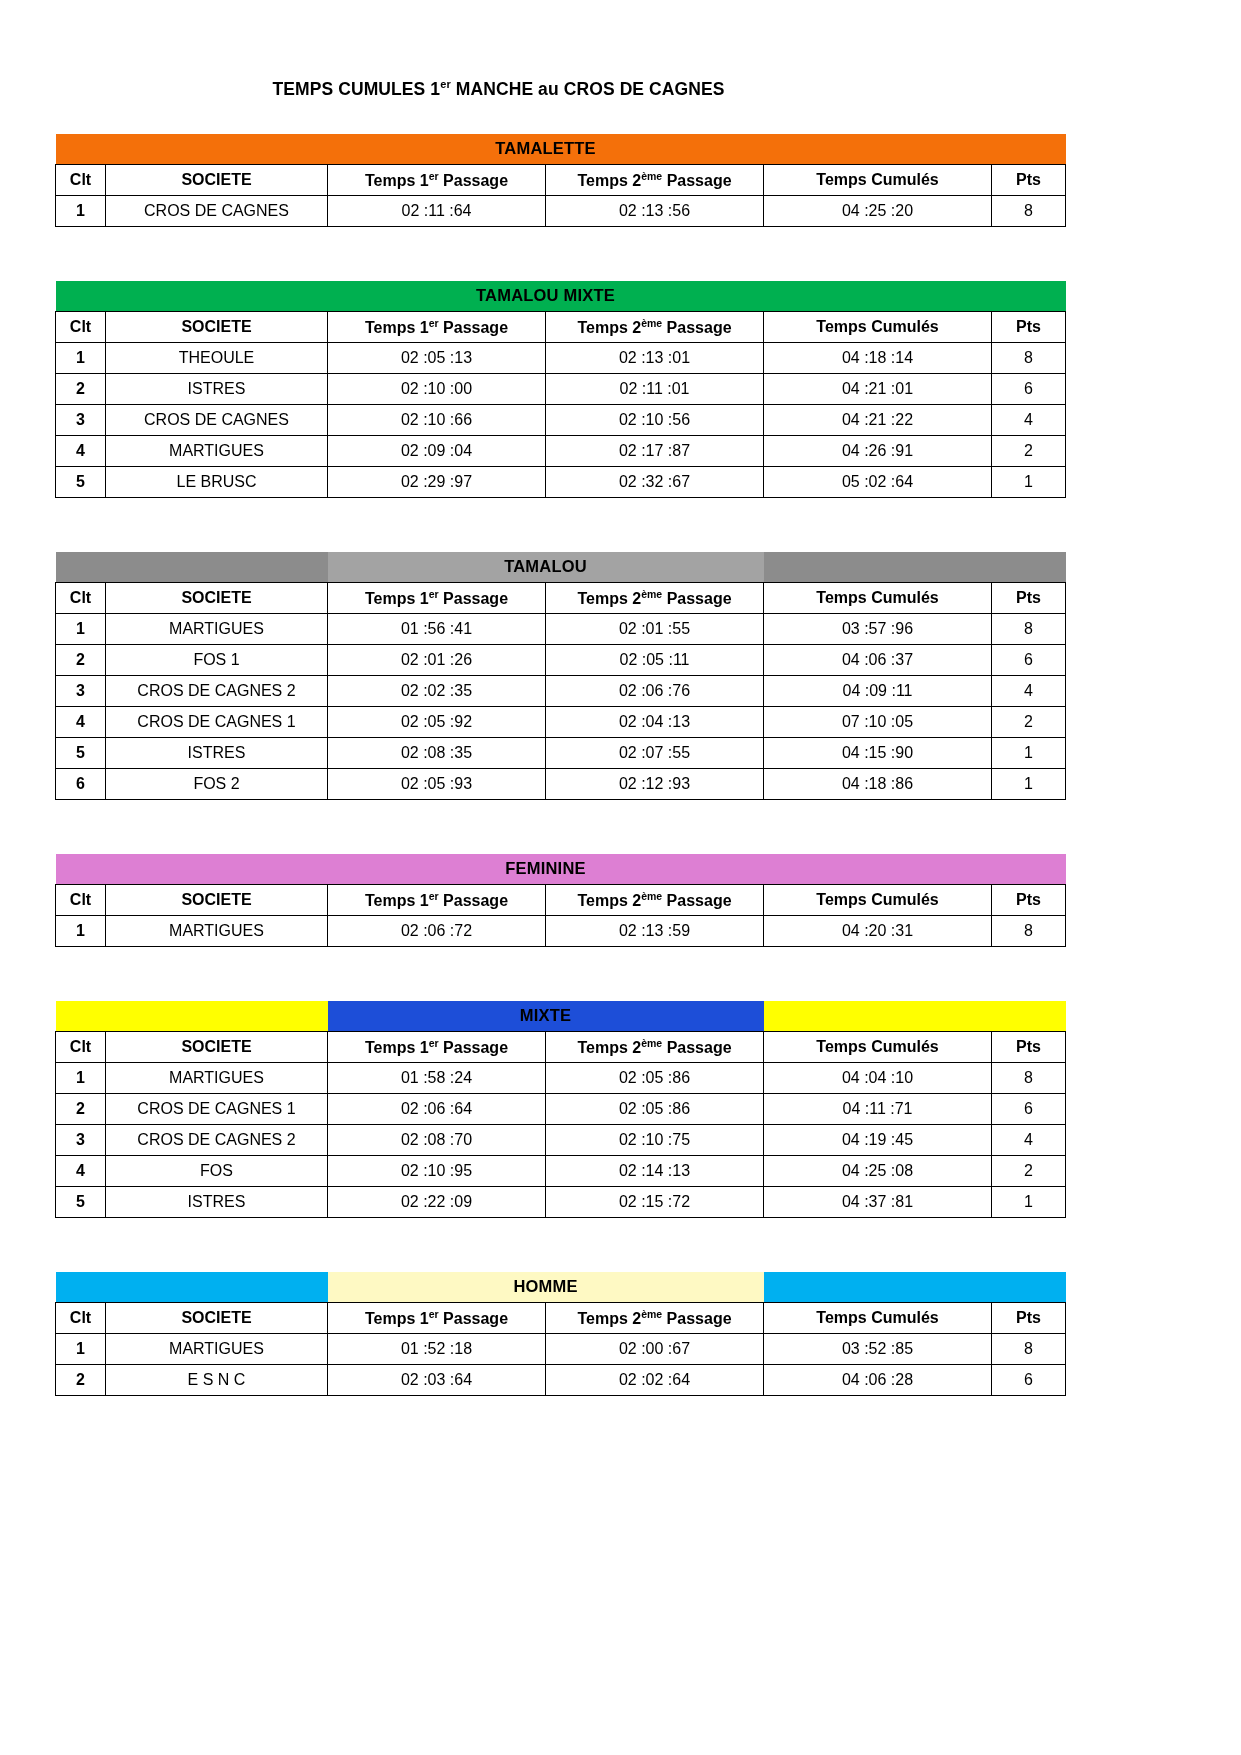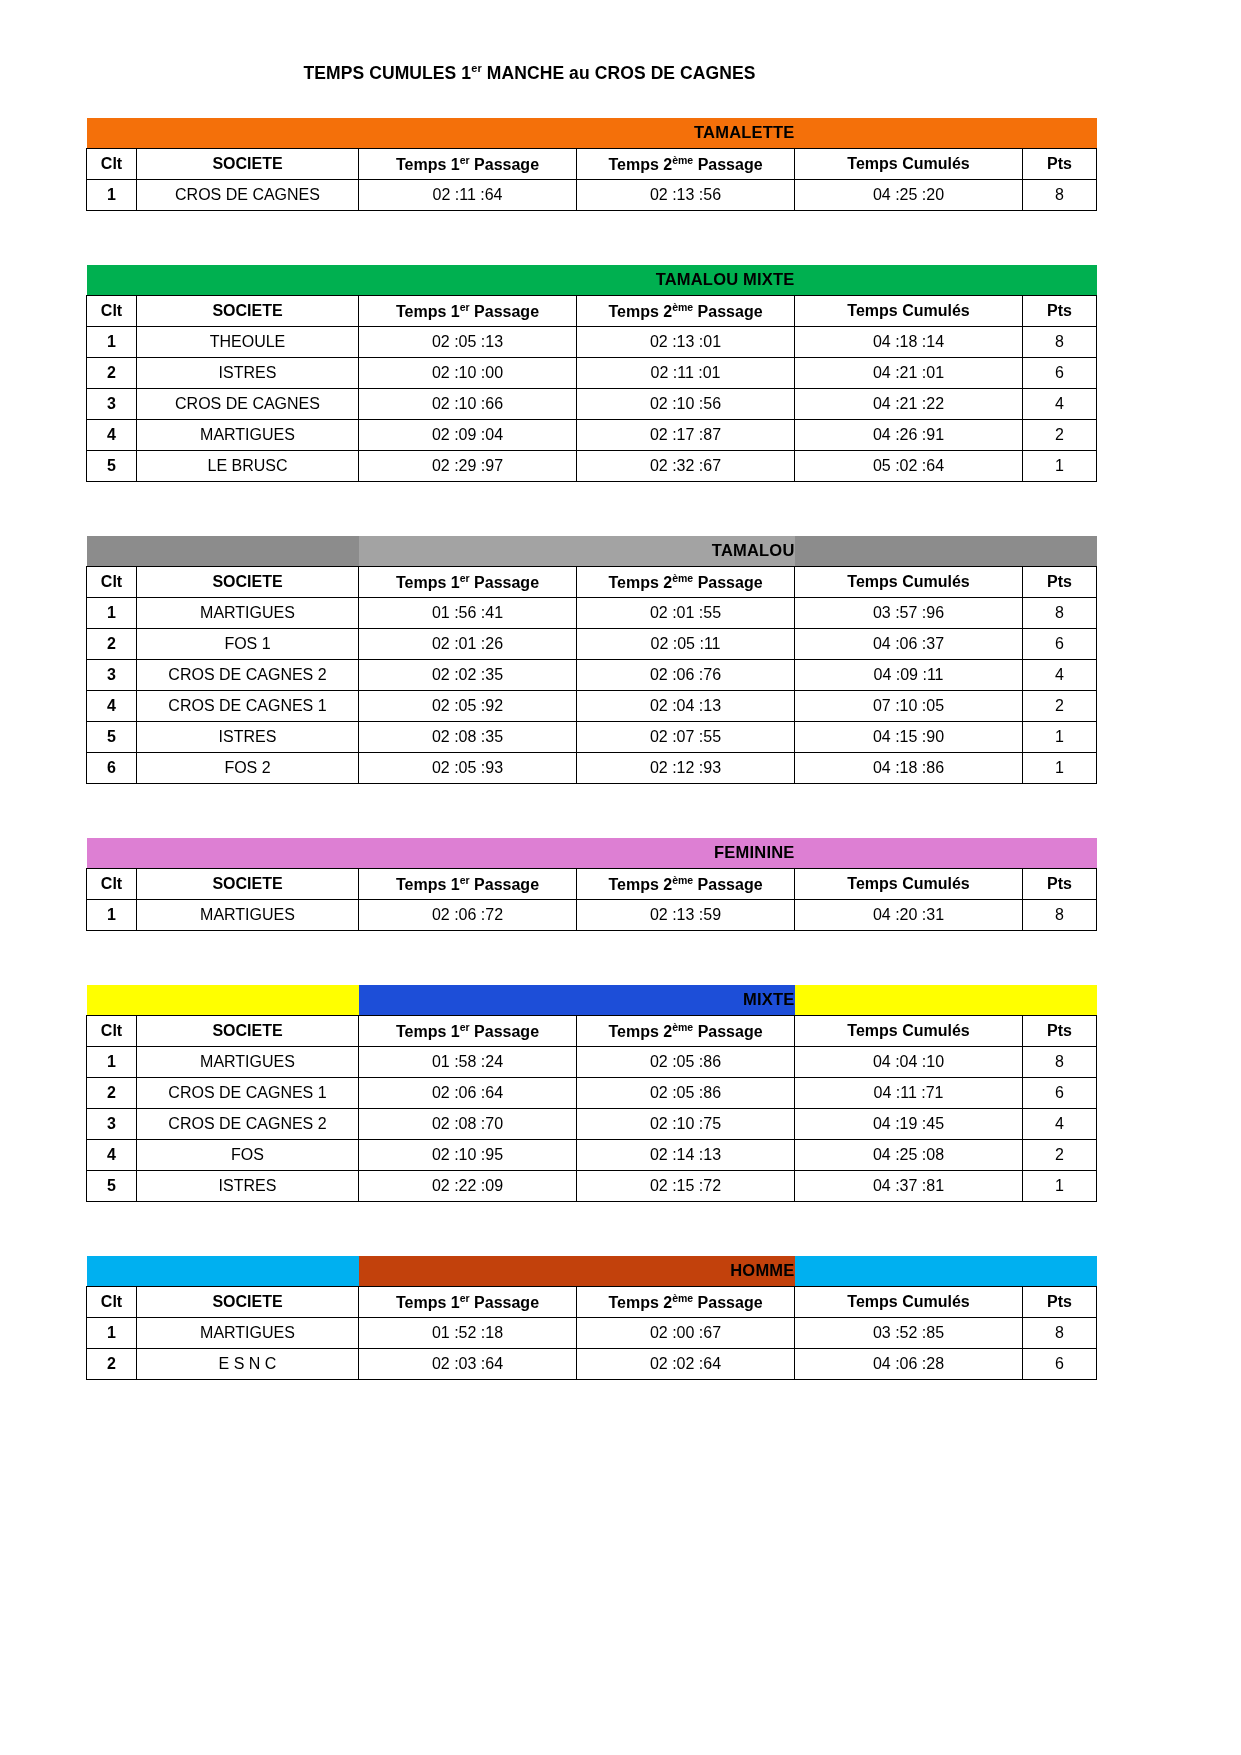--- a/index.html
+++ b/index.html
@@ -11,22 +11,21 @@
     width: 1241px;
     height: 1755px;
     font-family: "Liberation Sans", sans-serif;
     color: #000000;
     position: relative;
   }
   .page {
     width: 997px;
     height: 1755px;
     box-sizing: border-box;
-    padding: 62px 55px 0 55px;
-    margin-left: 31px;
+    padding: 78px 55px 0 55px;
   }
   .doc-title {
     text-align: center;
     font-size: 17.5px;
     font-weight: bold;
     margin: 0 0 34px 0;
     letter-spacing: 0.1px;
   }
   .doc-title sup {
     font-size: 11px;
@@ -53,21 +52,20 @@
   col.c-soc { width: 222px; }
   col.c-t1  { width: 218px; }
   col.c-t2  { width: 218px; }
   col.c-cum { width: 228px; }
   col.c-pts { width: 74px; }
 
   tr.band td {
     font-weight: bold;
     font-size: 16.5px;
     border-color: #000000;
-    text-align: right;
   }
   tr.band td.band-cell {
     border: none;
   }
   tr.head th {
     font-weight: bold;
     font-size: 16px;
   }
   tr.head th sup {
     font-size: 10.5px;
@@ -378,21 +376,21 @@
           <col class="c-soc">
           <col class="c-t1">
           <col class="c-t2">
           <col class="c-cum">
           <col class="c-pts">
         </colgroup>
         <tbody>
           <tr class="band">
             <td class="band-cell" style="background: rgb(0, 176, 240);"></td>
             <td class="band-cell" style="background: rgb(0, 176, 240);"></td>
-            <td class="band-cell band-title" colspan="2" style="background: #c2410c;">HOMME</td>
+            <td class="band-cell band-title" colspan="2" style="background: #fef9c3;">HOMME</td>
             <td class="band-cell" style="background: rgb(0, 176, 240);"></td>
             <td class="band-cell" style="background: rgb(0, 176, 240);"></td>
           </tr>
           <tr class="head">
             <th>Clt</th>
             <th>SOCIETE</th>
             <th><span>Temps 1</span><sup>er</sup><span> Passage</span></th>
             <th><span>Temps 2</span><sup>ème</sup><span> Passage</span></th>
             <th>Temps Cumulés</th>
             <th>Pts</th>

